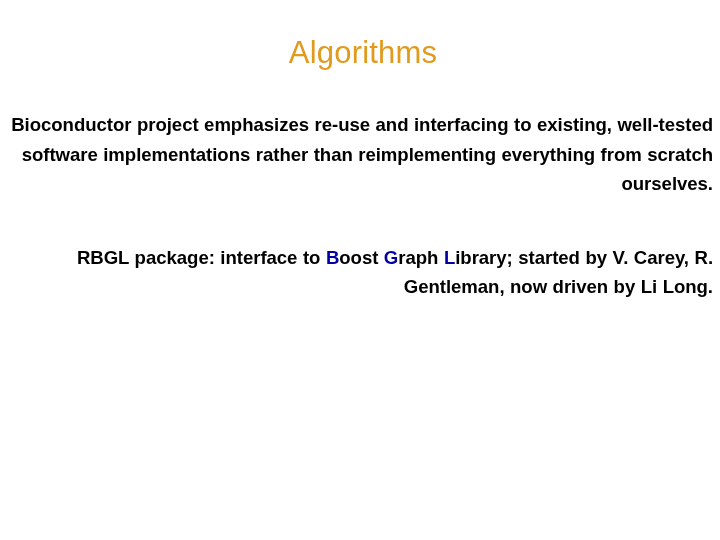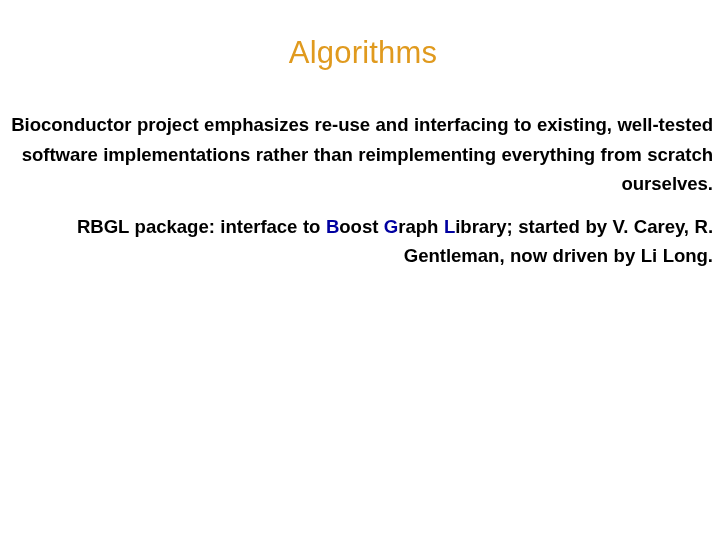--- a/index.html
+++ b/index.html
@@ -52,21 +52,21 @@
     font-weight: bold;
     line-height: 29.5px;
     color: #000000;
     letter-spacing: -0.05px;
     margin: 0;
     text-align: right;
     word-spacing: 0.4px;
   }
 
   .para + .para {
-    margin-top: 13px;
+    margin-top: 44px;
   }
 
   .acro {
     color: #0000a0;
   }
 </style>
 </head>
 <body>
 
 <div class="slide">

